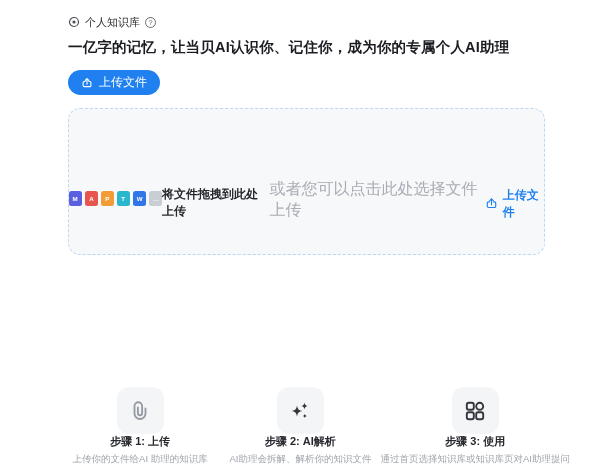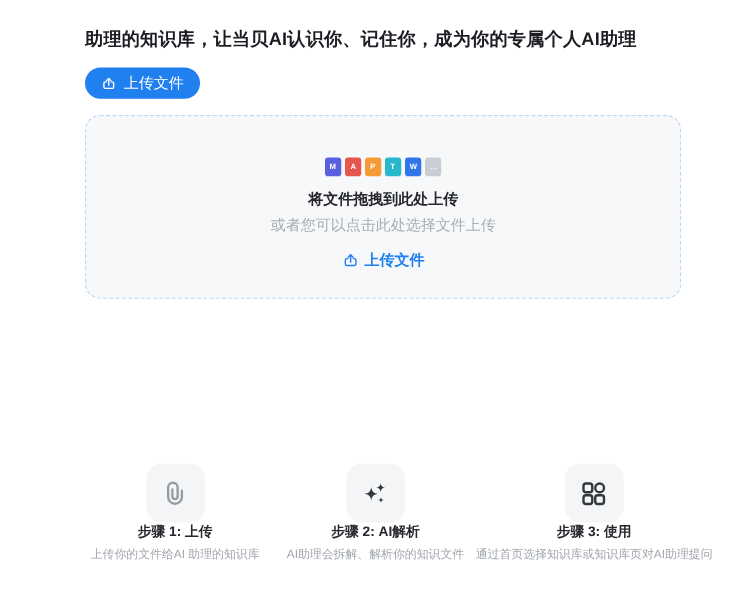--- a/index.html
+++ b/index.html
@@ -34,39 +34,39 @@
     cursor: pointer;
   }
 
   
   .dropzone {
     margin-top: 13px;
     width: 477px; height: 147px;
     background: #f7f8fa;
     border: 1px dashed #bcd6f7;
     border-radius: 12px;
-    display: flex; flex-direction: column; align-items: center;
+    display: flex; flex-direction: row; align-items: center;
     padding-top: 33px;
   }
   .file-icons { display: flex; gap: 3px; align-items: center; }
   .ficon {
     width: 13px; height: 15px; border-radius: 2.5px;
     display: inline-flex; align-items: center; justify-content: center;
     color: #ffffff; font-size: 10px; font-weight: 700;
     transform-origin: center;
   }
   .ficon span { transform: scale(0.62); display:block; }
   .ficon.md   { background: #5a5fe0; }
   .ficon.pdf  { background: #e6564e; }
   .ficon.ppt  { background: #f29b37; }
   .ficon.txt  { background: #28b7cc; }
   .ficon.doc  { background: #3076e8; }
   .ficon.more { background: #c9cdd4; }
   .dz-main { margin-top: 10px; font-size: 12px; font-weight: 700; color: #26282d; }
-  .dz-sub  { margin-top: 4px;  font-size: 12px; color: #a8adb4; }
+  .dz-sub  { margin-top: 4px;  font-size: 16px; color: #a8adb4; }
   .dz-link {
     margin-top: 11px;
     display: inline-flex; align-items: center; gap: 5px;
     color: #2080f0; font-size: 12px; font-weight: 600;
     text-decoration: none; cursor: pointer;
   }
 
   
   .steps {
     margin-top: 132px;
@@ -90,23 +90,33 @@
     display: inline-block; cursor: pointer;
   }
   svg { display: block; }
 </style>
 </head>
 <body>
 
 <div class="page">
 
   
-
-  
-  <h1 class="hero-title">助理的知识库，让当贝AI认识你、记住你，成为你的专属个人AI助理</h1>
+  <div class="kb-header">
+    <span class="icon-wrap">
+      <svg width="12" height="12" viewBox="0 0 12 12">
+        <circle cx="6" cy="6" r="4.5" fill="none" stroke="#4a4d52" stroke-width="1.2"></circle>
+        <circle cx="6" cy="6" r="1.6" fill="#4a4d52"></circle>
+      </svg>
+    </span>
+    <span class="label">个人知识库</span>
+    <span class="help-badge">?</span>
+  </div>
+
+  
+  <h1 class="hero-title">一亿字的记忆，让当贝AI认识你、记住你，成为你的专属个人AI助理</h1>
 
   <button class="primary-btn">
     <span class="icon-wrap">
       <svg width="12" height="12" viewBox="0 0 24 24" fill="none" stroke="#ffffff" stroke-width="2.2" stroke-linecap="round" stroke-linejoin="round">
         <path d="M8 9 H6.5 A2.3 2.3 0 0 0 4.2 11.3 V17 a2.3 2.3 0 0 0 2.3 2.3 h11 a2.3 2.3 0 0 0 2.3 -2.3 V11.3 A2.3 2.3 0 0 0 17.5 9 H16"></path>
         <path d="M12 14.5 V4"></path>
         <path d="M8.5 7 L12 3.5 L15.5 7"></path>
       </svg>
     </span>
     <span>上传文件</span>

